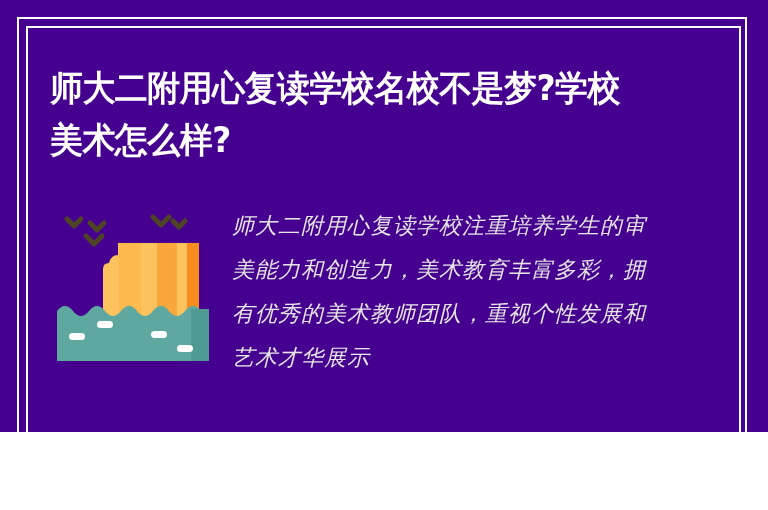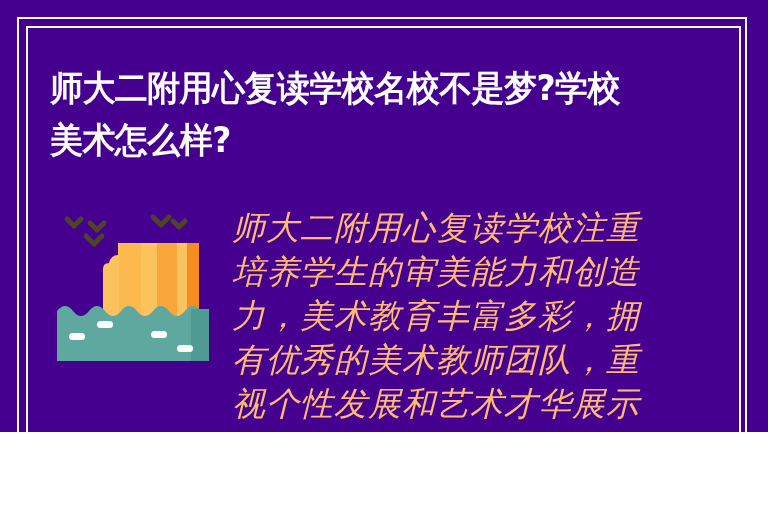--- a/index.html
+++ b/index.html
@@ -74,23 +74,23 @@
     width: 152px;
     height: 156px;
   }
 
   
   .body-copy {
     position: absolute;
     left: 232px;
     top: 206px;
     width: 425px;
-    color: #fdba74;
-    font-family: Liberation Serif, serif;
-    font-size: 33px;
+    color: #e5e5e5;
+    font-family: Liberation Mono, monospace;
+    font-size: 22px;
     font-style: italic;
     line-height: 44px;
     letter-spacing: 1px;
     word-break: break-all;
   }
 </style>
 </head>
 <body>
 
 <div id="poster">

